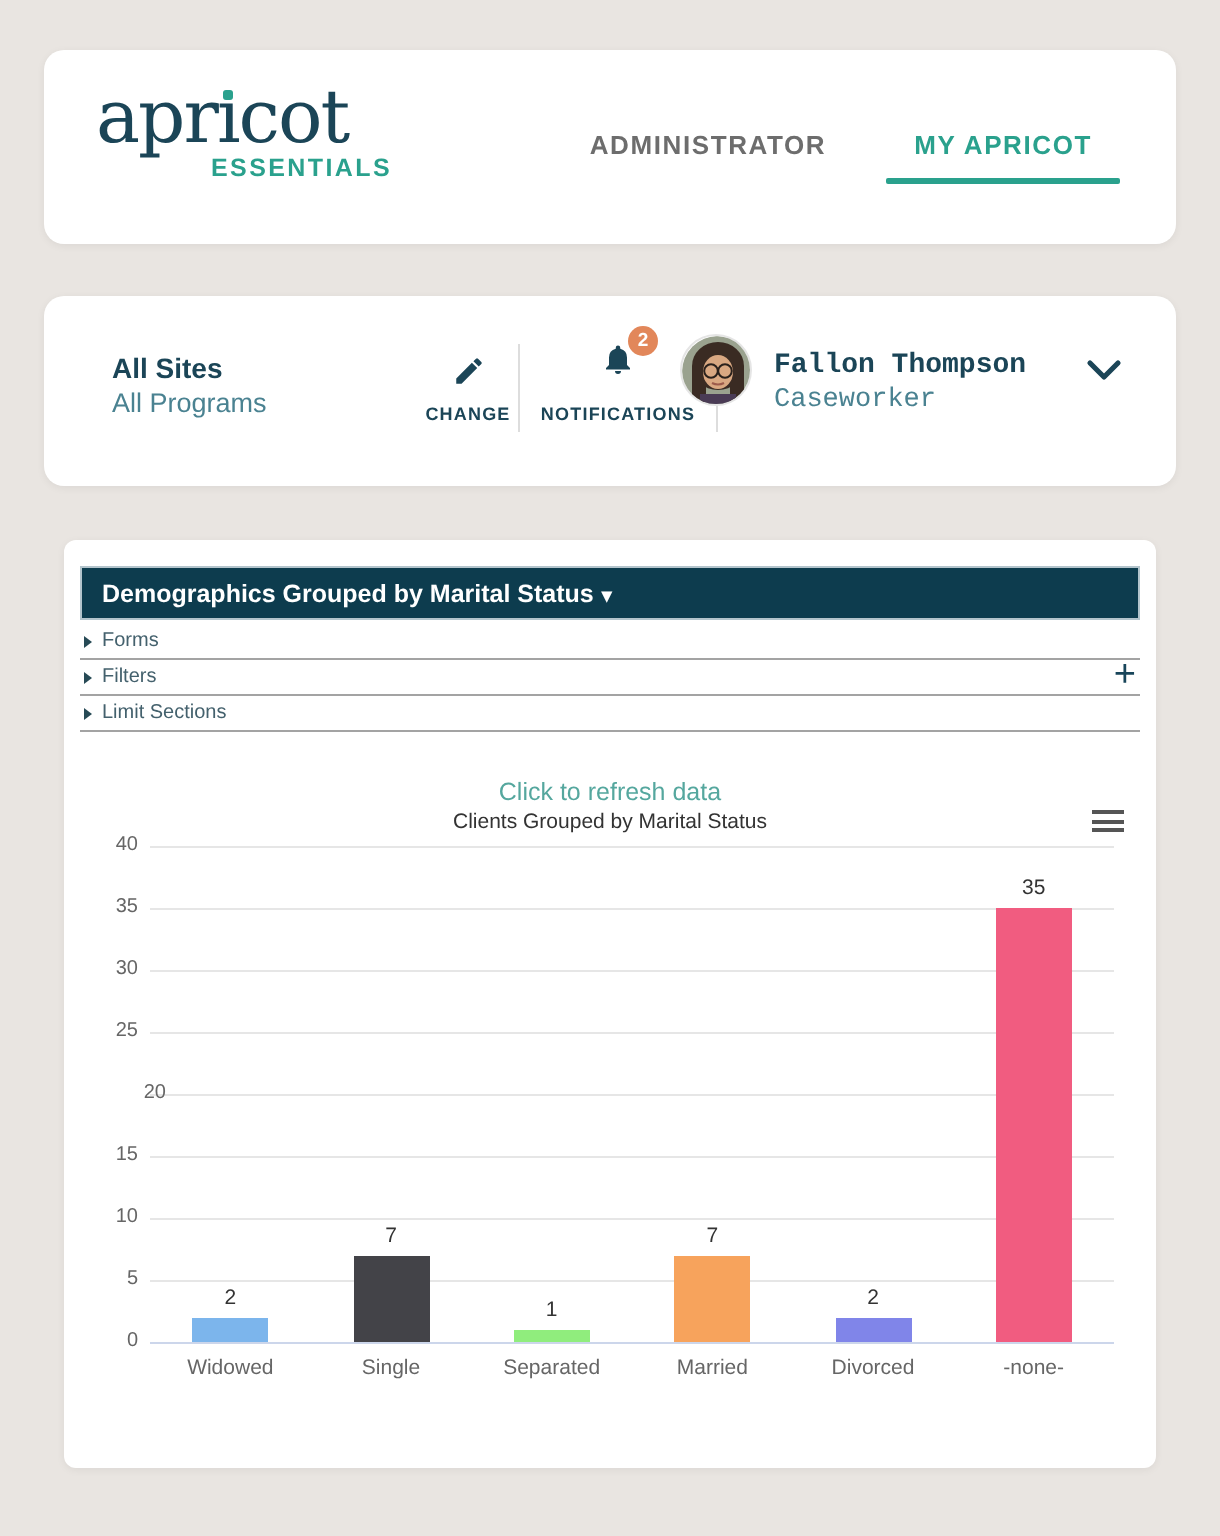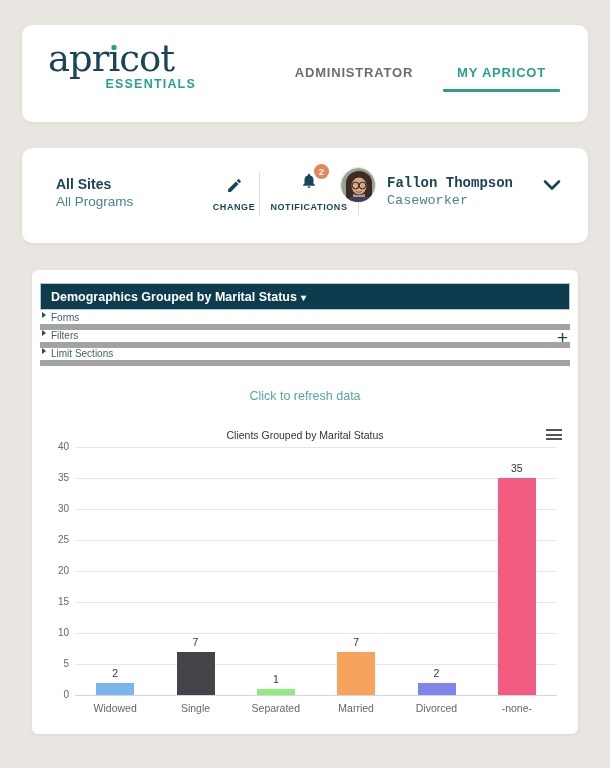--- a/index.html
+++ b/index.html
@@ -67,33 +67,33 @@
   
   #report-card{left:32px; top:270px; width:546px; height:464px; border-radius:6px;}
   .report-header{
     margin:13px 8px 0; height:27px; line-height:27px; background:var(--header-bg);
     border:1px solid #b3c4cc; color:#fff; font-size:12.5px; font-weight:bold;
     padding-left:10px; cursor:pointer;
   }
   .report-header .caret{font-size:10px; margin-left:4px;}
   .sections{margin:2px 8px 0;}
   .section-row{
-    height:18px; display:flex; font-size:10px;
-    color:#44616d; border-bottom:6px solid #a3a3a3; position:relative; cursor:pointer;
+    height:18px; display:flex; align-items:center; font-size:10px;
+    color:#44616d; border-bottom:1px solid #a3a3a3; position:relative; cursor:pointer;
   }
   .tri{width:0; height:0; border-left:4px solid #274a56; border-top:3.5px solid transparent; border-bottom:3.5px solid transparent; margin:0 5px 0 2px;}
   .plus-btn{
     position:absolute; right:2px; top:-2px; font-size:19px; font-weight:normal;
     color:#18455a; cursor:pointer; line-height:20px;
   }
   .report-info{margin-top:22px; text-align:center; line-height:17px;}
   .report-info .last-run{font-size:12.5px; color:var(--report-text);}
   .report-info .refresh{font-size:12.5px; color:var(--link-teal); cursor:pointer;}
   
-  #chart{position:relative; margin:24px 10px 0; height:300px; font-family:"Liberation Sans", sans-serif;}
+  #chart{position:relative; margin:0 10px 0; height:300px; font-family:"Liberation Sans", sans-serif;}
   .chart-title{position:absolute; top:0; left:0; right:0; text-align:center; font-size:10.5px; color:#333;}
   .chart-menu{position:absolute; right:6px; top:0; width:16px; cursor:pointer;}
   .chart-menu div{height:2px; background:#555; margin-bottom:2.5px;}
   .gridline{position:absolute; height:1px; background:var(--grid);}
   .axis-line{position:absolute; height:1px; background:var(--axis);}
   .ytick{position:absolute; font-size:10px; color:#666; text-align:right; width:26px;}
   .bar{position:absolute; cursor:pointer;}
   .bar-label{position:absolute; font-size:10.5px; color:#333; text-align:center; width:40px;}
   .xlabel{position:absolute; font-size:10.5px; color:#666; text-align:center; width:78px;}
 </style>
@@ -214,21 +214,21 @@
     </div>
     <div id="plot-layer">
         <div class="ytick" style="left: 1px; top: 260px;">0</div>
         <div class="gridline" style="left: 33px; top: 235px; width: 482px;"></div>
         <div class="ytick" style="left: 1px; top: 229px;">5</div>
         <div class="gridline" style="left: 33px; top: 204px; width: 482px;"></div>
         <div class="ytick" style="left: 1px; top: 198px;">10</div>
         <div class="gridline" style="left: 33px; top: 173px; width: 482px;"></div>
         <div class="ytick" style="left: 1px; top: 167px;">15</div>
         <div class="gridline" style="left: 33px; top: 142px; width: 482px;"></div>
-        <div class="ytick" style="left: 1px; top: 136px;">20</div>
+        <div class="ytick" style="left: 15px; top: 136px;">20</div>
         <div class="gridline" style="left: 33px; top: 111px; width: 482px;"></div>
         <div class="ytick" style="left: 1px; top: 105px;">25</div>
         <div class="gridline" style="left: 33px; top: 80px; width: 482px;"></div>
         <div class="ytick" style="left: 1px; top: 74px;">30</div>
         <div class="gridline" style="left: 33px; top: 49px; width: 482px;"></div>
         <div class="ytick" style="left: 1px; top: 43px;">35</div>
         <div class="gridline" style="left: 33px; top: 18px; width: 482px;"></div>
         <div class="ytick" style="left: 1px; top: 12px;">40</div>
         <div class="axis-line" style="left: 33px; top: 266px; width: 482px;"></div>
         <div class="bar" style="left: 54.1667px; top: 254px; width: 38px; height: 12px; background: rgb(124, 181, 236);"></div>

